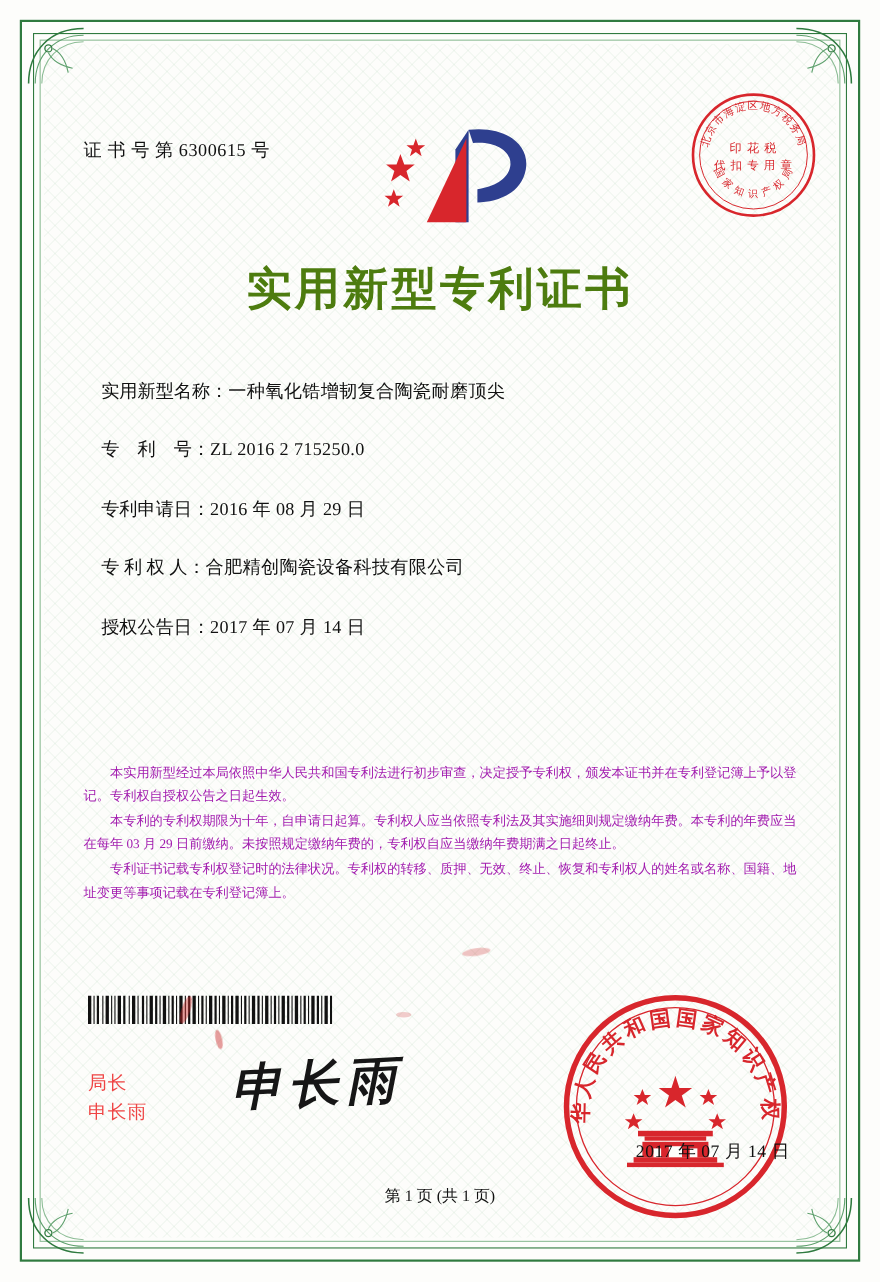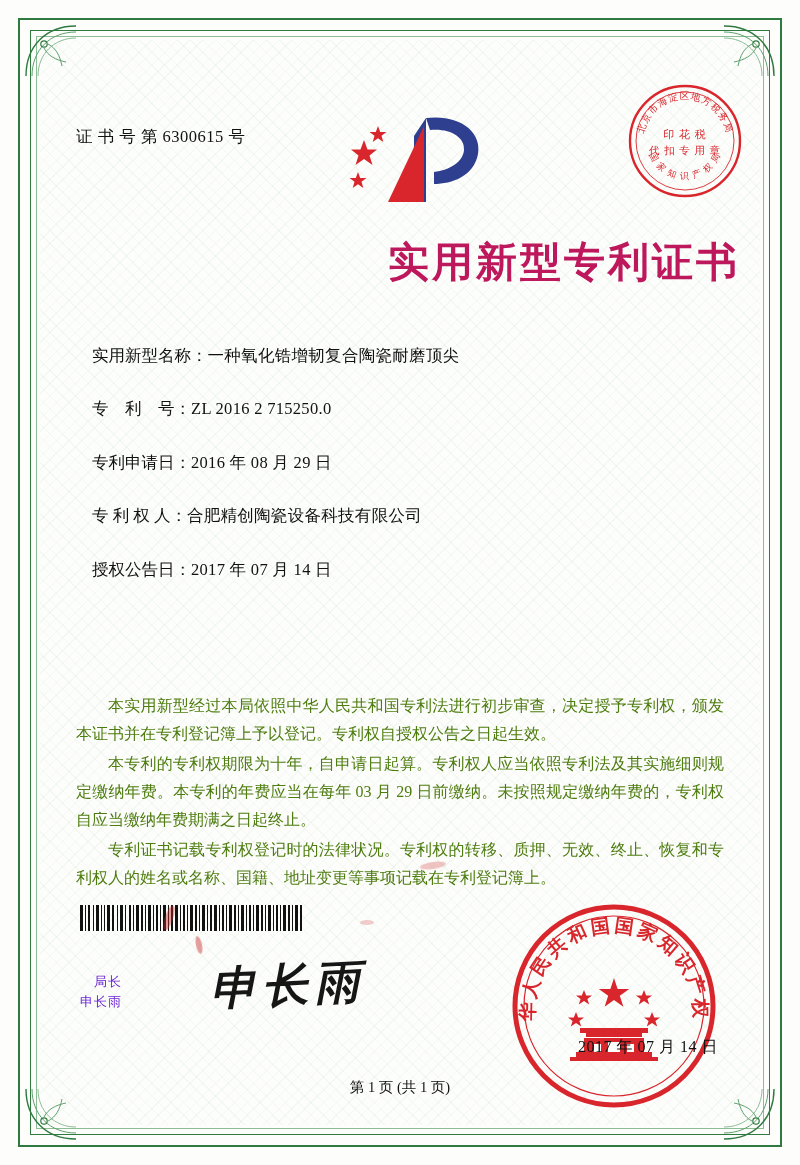--- a/index.html
+++ b/index.html
@@ -93,25 +93,25 @@
   .tax-stamp {
     position: absolute;
     right: -4px; top: 22px;
     width: 118px; height: 118px;
   }
 
   .title {
     position: absolute;
     left: 0; top: 175px;
     width: 680px;
-    text-align: right;
+    text-align: center;
     font-size: 41px;
     font-weight: bold;
     letter-spacing: 3px;
-    color: #be185d;
+    color: #4d7c0f;
     font-family: "Liberation Serif", "DejaVu Serif", serif;
   }
 
   .fields {
     position: absolute;
     left: 16px; top: 285px;
     width: 650px;
   }
   .field {
     font-size: 16.5px;
@@ -121,44 +121,43 @@
     white-space: nowrap;
     margin-left: 16px;
   }
   .field .lab { letter-spacing: 0px; }
   .field .val { letter-spacing: .3px; }
 
   .para-block {
     position: absolute;
     left: 16px; top: 632px;
     width: 648px;
-    font-size: 16px;
+    font-size: 12px;
     line-height: 1.75;
-    color: #4d7c0f;
+    color: #a21caf;
     text-align: justify;
   }
   .para {
     text-indent: 2em;
     margin: 0 0 2px 0;
   }
 
   .barcode {
     position: absolute;
     left: 20px; top: 845px;
     width: 222px; height: 26px;
   }
 
   .sign-block {
     position: absolute;
     left: 20px; top: 912px;
-    font-size: 13px;
+    font-size: 17px;
     line-height: 1.55;
     letter-spacing: 1px;
-    color: #6d28d9;
-    text-align: right;
+    color: #ef4444;
   }
 
   .handwrite {
     position: absolute;
     left: 150px; top: 895px;
     font-size: 46px;
     color: #161616;
     font-family: "DejaVu Serif", serif;
     font-style: italic;
     font-weight: bold;

